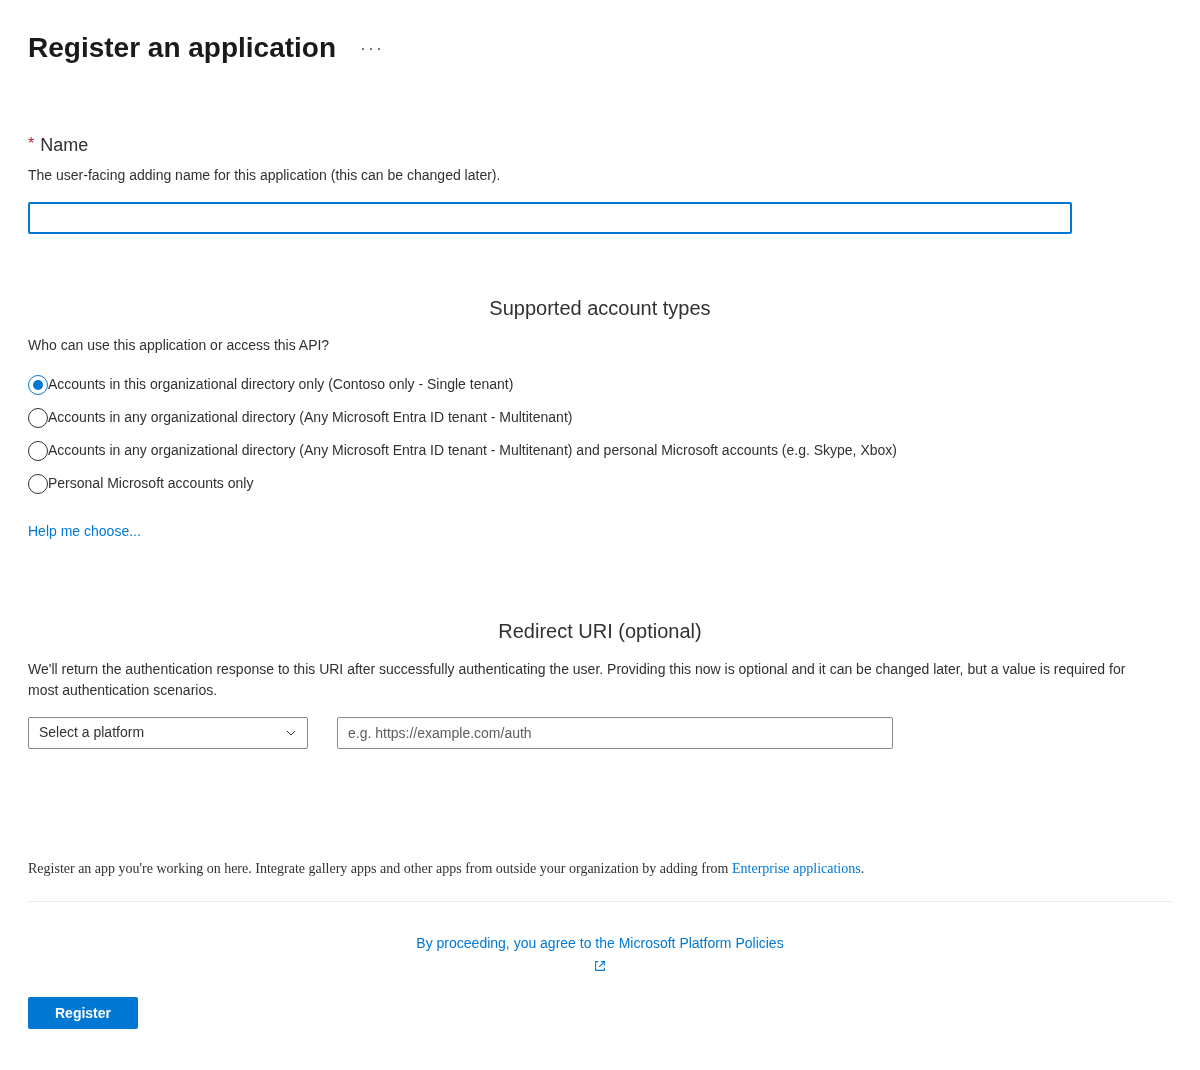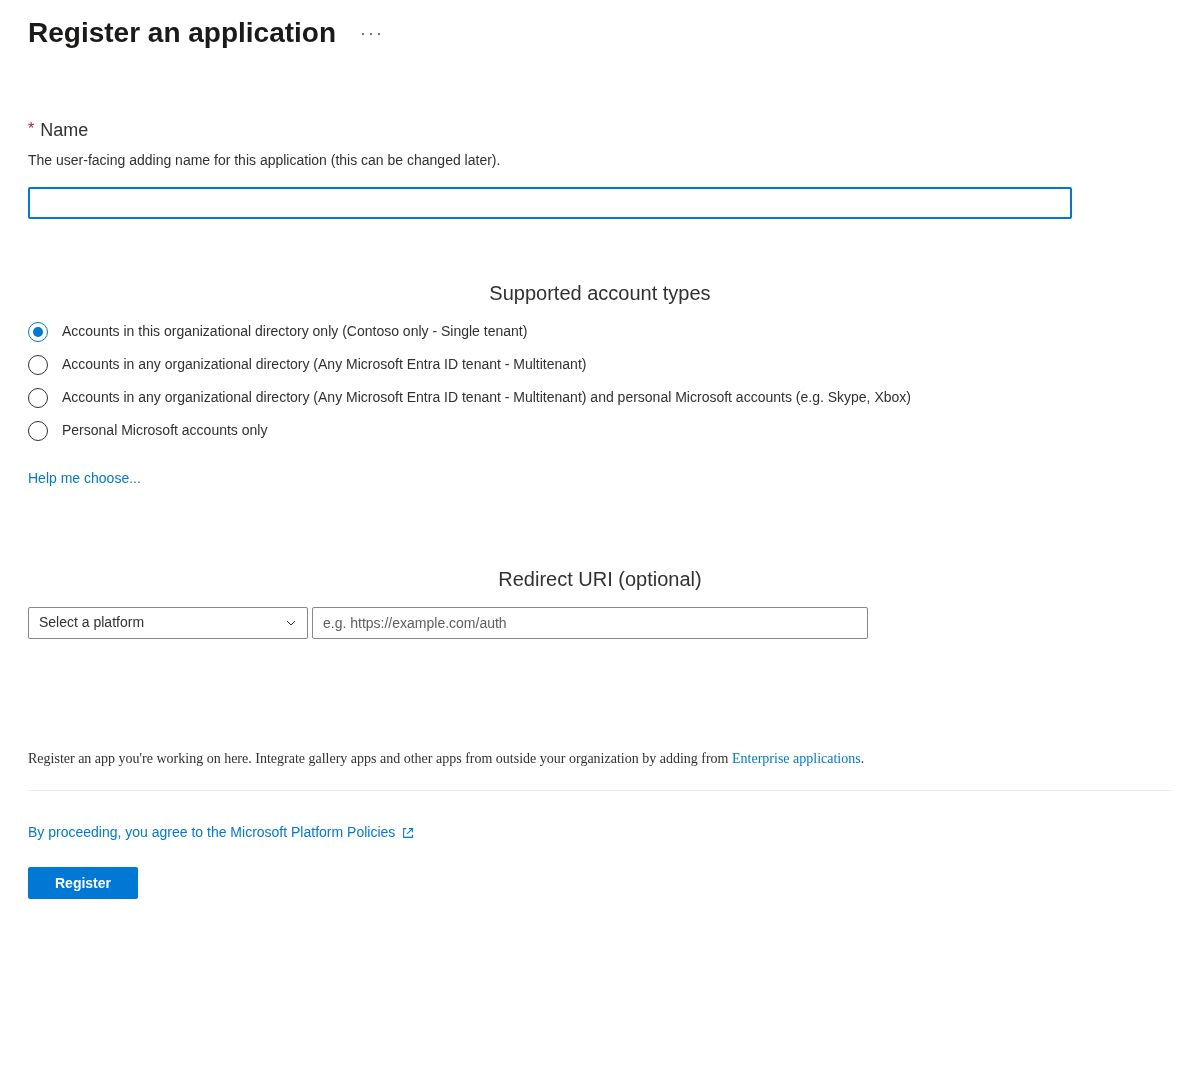--- a/index.html
+++ b/index.html
@@ -15,21 +15,21 @@
   .page {
     width: 1200px;
     min-height: 1070px;
     padding: 0 28px 28px 28px;
     position: relative;
   }
   .header-row {
     display: flex;
     align-items: center;
     gap: 24px;
-    padding-top: 13px;
+    padding-top: 28px;
     padding-bottom: 4px;
   }
   h1.page-title {
     font-size: 28px;
     font-weight: 600;
     margin: 0;
     color: #1b1a19;
   }
   .more-dots {
     color: #605e5c;
@@ -85,21 +85,20 @@
   }
   .radio-list {
     display: flex;
     flex-direction: column;
     gap: 12px;
     margin-bottom: 28px;
   }
   .radio-row {
     display: flex;
     align-items: center;
-    gap: 14px;
     cursor: pointer;
     max-width: 1130px;
   }
   .radio-circle {
     flex: 0 0 20px;
     width: 20px;
     height: 20px;
     border: 1px solid #323130;
     border-radius: 50%;
     position: relative;
@@ -131,21 +130,21 @@
   }
   .desc-para {
     font-size: 14px;
     color: #323130;
     margin: 0 0 16px 0;
     max-width: 1130px;
     line-height: 1.5;
   }
   .uri-row {
     display: flex;
-    gap: 4px;
+    gap: 29px;
     align-items: center;
   }
   .platform-select {
     width: 280px;
     height: 32px;
     border: 1px solid #8a8886;
     border-radius: 2px;
     background: #ffffff;
     display: flex;
     align-items: center;
@@ -180,20 +179,21 @@
   }
   .footer-note {
     font-size: 14px;
     color: #323130;
   }
   .policies-row {
     margin-top: 32px;
     display: flex;
     align-items: center;
     gap: 6px;
+    flex-direction: column;
   }
   .external-icon {
     color: #0078d4;
   }
   .register-btn {
     margin-top: 24px;
     display: inline-flex;
     align-items: center;
     justify-content: center;
     background: #0078d4;
@@ -224,20 +224,21 @@
     <p class="field-label">
       <span class="required-star">*</span><span>Name</span>
     </p>
     <p class="field-help">The user-facing adding name for this application (this can be changed later).</p>
     <input type="text" class="text-input" value="" style="">
   </div>
 
   
   <div class="section">
     <h2 class="section-heading">Supported account types</h2>
+    <p class="section-subtext">Who can use this application or access this API?</p>
 
     <div class="radio-list">
       <label class="radio-row">
         <span class="radio-circle selected"></span>
         <span class="radio-label">Accounts in this organizational directory only (Contoso only - Single tenant)</span>
       </label>
       <label class="radio-row">
         <span class="radio-circle"></span>
         <span class="radio-label">Accounts in any organizational directory (Any Microsoft Entra ID tenant - Multitenant)</span>
       </label>
@@ -250,20 +251,21 @@
         <span class="radio-label">Personal Microsoft accounts only</span>
       </label>
     </div>
 
     <a class="link">Help me choose...</a>
   </div>
 
   
   <div class="section" style="margin-top:76px">
     <h2 class="section-heading">Redirect URI (optional)</h2>
+    <p class="desc-para">We'll return the authentication response to this URI after successfully authenticating the user. Providing this now is optional and it can be changed later, but a value is required for most authentication scenarios.</p>
 
     <div class="uri-row">
       <div class="platform-select">
         <span>Select a platform</span>
         <svg class="chevron-svg" width="12" height="12" viewBox="0 0 12 12" fill="none">
           <path d="M2 4 L6 8 L10 4" stroke="#323130" stroke-width="1" fill="none"></path>
         </svg>
       </div>
       <input type="text" class="uri-input" placeholder="e.g. https://example.com/auth" style="">
     </div>

